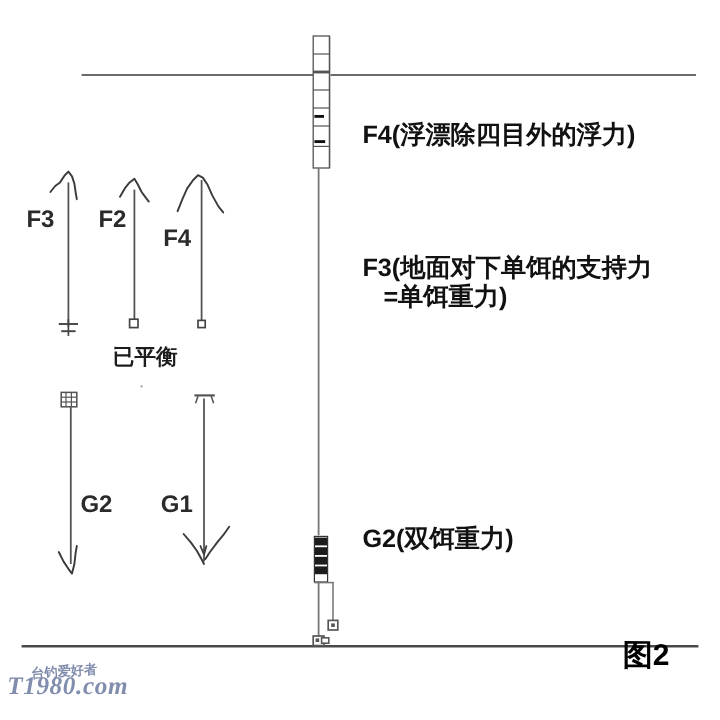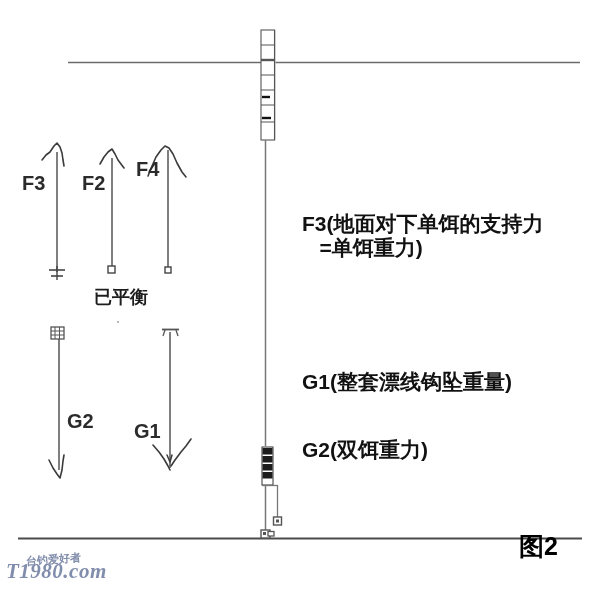--- a/index.html
+++ b/index.html
@@ -152,29 +152,29 @@
       <path d="M 153 445 L 159 452 L 164 459 L 168 466 L 170 470" fill="none" stroke="#3b3b3b" stroke-width="1.6" stroke-linejoin="round" stroke-linecap="round"></path>
       <path d="M 191 439 L 186 446 L 181 452 L 175 460 L 171 466" fill="none" stroke="#3b3b3b" stroke-width="1.6" stroke-linejoin="round" stroke-linecap="round"></path>
       <path d="M 167 455 L 170 462 L 172 455" fill="none" stroke="#3b3b3b" stroke-width="1.5" stroke-linejoin="round" stroke-linecap="round"></path>
     </g>
 
     <circle cx="118" cy="322" r="0.9" fill="#9a9a9a"></circle>
   </svg>
 
   <div class="lbl vec-lbl" style="left:22px;  top:172px;">F3</div>
   <div class="lbl vec-lbl" style="left:82px;  top:172px;">F2</div>
-  <div class="lbl vec-lbl" style="left:136px; top:158px;">F4</div>
+  <div class="lbl vec-lbl" style="left:136px; top:188px;">F4</div>
   <div class="lbl vec-lbl" style="left:22px;  top:410px;margin-left:45px;">G2</div>
-  <div class="lbl vec-lbl" style="left:134px; top:420px;">G1</div>
+  <div class="lbl vec-lbl" style="left:134px; top:410px;">G1</div>
 
   <div class="lbl balance-lbl" style="left:94px; top:287px;">已平衡</div>
 
+  <div class="lbl force-lbl" style="left:302px; top:101px;">F4(浮漂除四目外的浮力)</div>
   <div class="lbl force-lbl" style="left:302px; top:212px;">F3(地面对下单饵的支持力
    =单饵重力)</div>
-  <div class="lbl force-lbl" style="left:302px; top:370px;">G1(整套漂线钩坠重量)</div>
   <div class="lbl force-lbl" style="left:302px; top:438px;">G2(双饵重力)</div>
 
   <div class="lbl fig-lbl" style="left:519px; top:532px;">图2</div>
 
   <div id="wm">
     <span class="wm-main">T1980.com</span>
     <span class="wm-cn">台钓爱好者</span>
   </div>
 
 </div>

